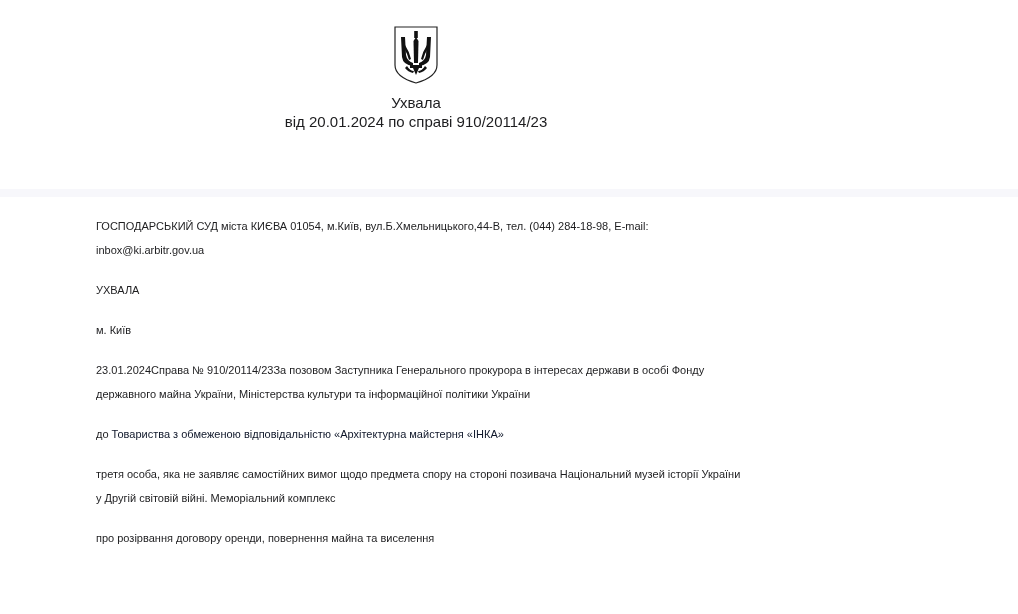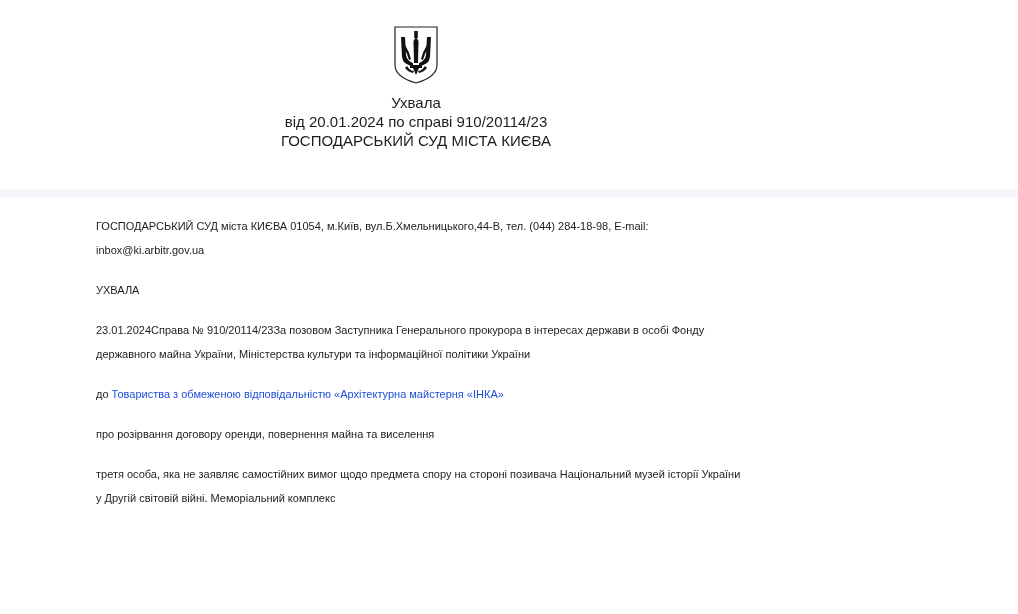--- a/index.html
+++ b/index.html
@@ -45,21 +45,21 @@
       top: 214px;
       width: 650px;
       font-size: 11px;
       line-height: 24px;
       color: #1d1d1f;
     }
     .content p {
       margin: 0 0 16px 0;
     }
     .link {
-      color: #1d4ed8;
+      color: #0f172a;
       text-decoration: none;
       cursor: pointer;
     }
   </style>
 </head>
 <body>
 
 <div class="header">
   <svg class="emblem" viewBox="0 0 46 60">
     <path d="M2 2 H44 V40 Q44 52 23 58 Q2 52 2 40 Z" fill="#ffffff" stroke="#222" stroke-width="1.2"></path>
@@ -71,25 +71,25 @@
       <path d="M12 20 Q16 26 18 34 L16 35 Q14 28 11 23 Z"></path>
       <path d="M34 20 Q30 26 28 34 L30 35 Q32 28 35 23 Z"></path>
       <path d="M17 40 L29 40 L29 43 L26 43 L23 50 L20 43 L17 43 Z"></path>
       <path d="M14 41 Q17 46 21 46 L20 48 Q15 47 12 43 Z"></path>
       <path d="M32 41 Q29 46 25 46 L26 48 Q31 47 34 43 Z"></path>
     </g>
   </svg>
   <div class="header-text">
     <div>Ухвала</div>
     <div>від 20.01.2024 по справі 910/20114/23</div>
-    <div>ГОСПОДАРСЬКИЙ СУД МІСТА КИЄВА</div>
   </div>
 </div>
 <div class="divider-band"></div>
 
 <div class="content">
   <p>ГОСПОДАРСЬКИЙ СУД міста КИЄВА 01054, м.Київ, вул.Б.Хмельницького,44-В, тел. (044) 284-18-98, E-mail: inbox@ki.arbitr.gov.ua</p>
   <p>УХВАЛА</p>
+  <p>м. Київ</p>
   <p>23.01.2024Справа № 910/20114/23За позовом Заступника Генерального прокурора в інтересах держави в особі Фонду державного майна України, Міністерства культури та інформаційної політики України</p>
   <p><span>до</span> <a class="link">Товариства з обмеженою відповідальністю «Архітектурна майстерня «ІНКА»</a></p>
+  <p>третя особа, яка не заявляє самостійних вимог щодо предмета спору на стороні позивача Національний музей історії України у Другій світовій війні. Меморіальний комплекс</p>
   <p>про розірвання договору оренди, повернення майна та виселення</p>
-  <p>третя особа, яка не заявляє самостійних вимог щодо предмета спору на стороні позивача Національний музей історії України у Другій світовій війні. Меморіальний комплекс</p>
 </div>
 
 </body></html>

